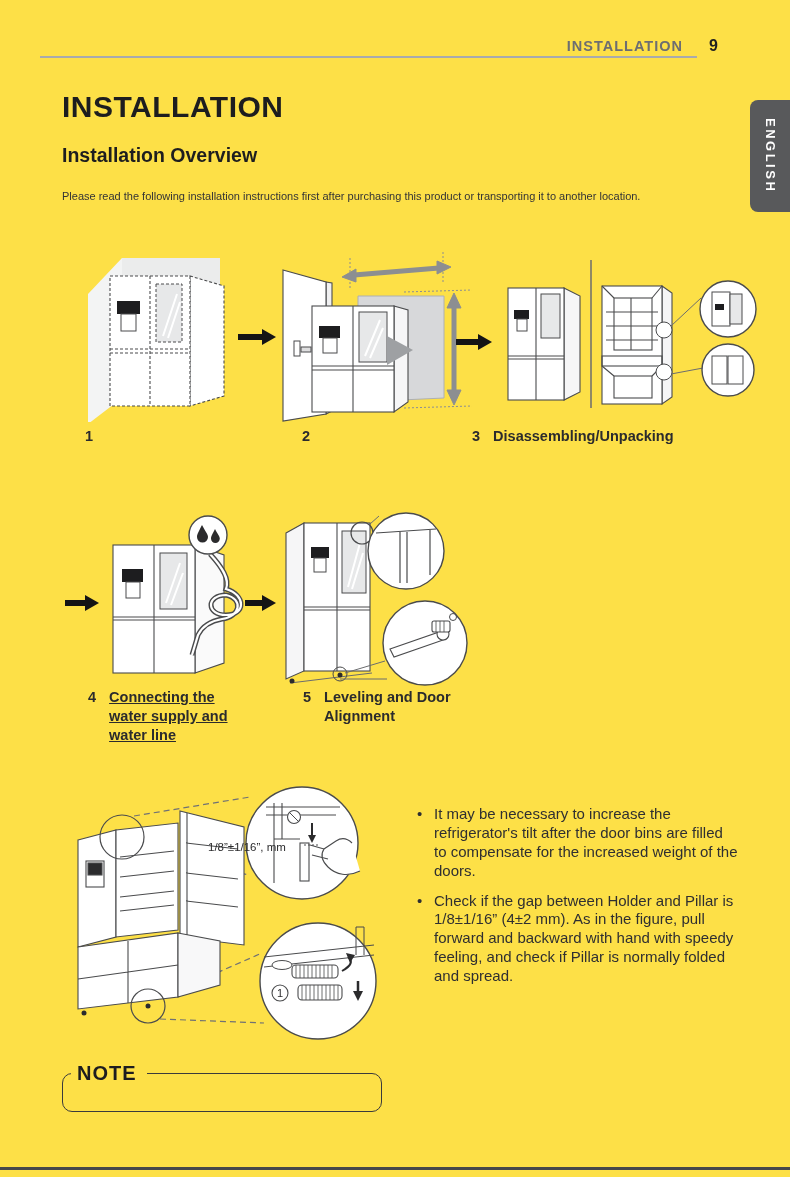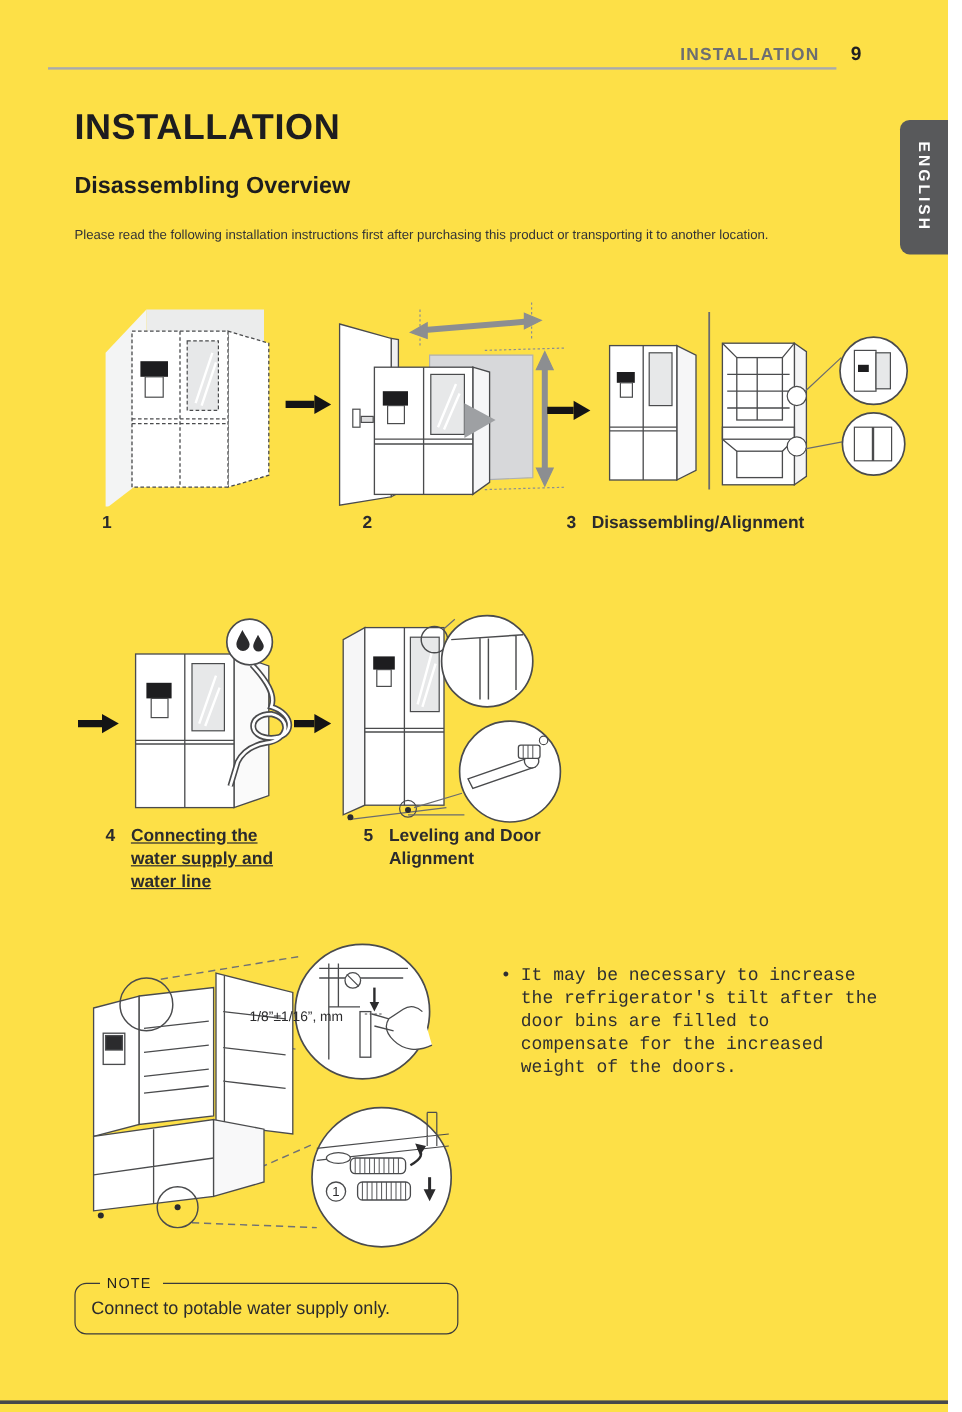--- a/index.html
+++ b/index.html
@@ -25,46 +25,46 @@
   .fig-row2{top:503px;left:40px;}
   .fig-bottom{top:785px;left:60px;}
   
   .caption{position:absolute;display:flex;gap:13px;font-size:14.5px;font-weight:bold;line-height:1.3;color:#2b2b2d;}
   .cap1{top:427px;left:85px;}  .cap1 .cap-text{width:120px;}
   .cap2{top:427px;left:302px;} .cap2 .cap-text{width:144px;}
   .cap3{top:427px;left:472px;}
   .cap4{top:688px;left:88px;}  .cap4 .cap-text{width:128px;text-decoration:underline;}
   .cap5{top:688px;left:303px;} .cap5 .cap-text{width:140px;}
   
-  .bullets{position:absolute;top:805px;left:415px;width:345px;margin:0;padding:0;list-style:none;font-family:Liberation Mono, monospace;}
+  .bullets{position:absolute;top:805px;left:415px;width:345px;margin:0;padding:0;list-style:none;}
   .bullets li{position:relative;padding-left:19px;margin-bottom:11px;font-size:15px;line-height:1.26;color:#2f2f31;width:305px;}
   .bullets li::before{content:"•";position:absolute;left:2px;top:0;font-size:15px;color:#2f2f31;}
   
   .note{position:absolute;top:1062px;left:62px;width:318px;height:48px;margin:0;
     border:1.6px solid #3a3a3c;border-radius:10px;padding:0;}
-  .note legend{margin-left:20px;padding:0 10px 0 6px;font-size:12px;font-weight:normal;letter-spacing:1px;color:#1d1d1f;}
+  .note legend{margin-left:8px;padding:0 10px 0 6px;font-size:20px;font-weight:bold;letter-spacing:1px;color:#1d1d1f;}
   .note .note-text{display:block;padding:6px 0 0 13px;font-size:15px;color:#2b2b2d;}
   .footer-rule{position:absolute;top:1167px;left:0;width:802px;height:3px;background:#47484a;}
   svg text{font-family:"Liberation Sans", sans-serif;}
 </style>
 </head>
 <body>
 
 <div class="page">
 
   <div class="hdr-section">INSTALLATION</div>
   <div class="hdr-page">9</div>
   <div class="hdr-rule"></div>
 
   <div class="lang-tab">
     <span>ENGLISH</span>
   </div>
 
   <div class="title">INSTALLATION</div>
-  <div class="subtitle">Disassembling Overview</div>
+  <div class="subtitle">Installation Overview</div>
   <div class="intro">Please read the following installation instructions first after purchasing this product or transporting it to another location.</div>
 
   <svg class="fig fig-row1" width="740" height="176" viewBox="0 0 740 176">
 
     <g>
       <polygon points="62,12 160,12 160,142 62,152" fill="#ebecec"></polygon>
       <polygon points="28,48 62,12 62,152 28,178" fill="#f3f4f4"></polygon>
       <g stroke="#4a4b4d" stroke-width="1.1" fill="#ffffff" stroke-dasharray="3,2">
         <polygon points="130,30 164,40 164,150 130,160"></polygon>
         <rect x="50" y="30" width="80" height="130"></rect>
@@ -169,21 +169,21 @@
   </svg>
 
   <div class="caption cap1">
     <span class="cap-num">1</span>
   </div>
   <div class="caption cap2">
     <span class="cap-num">2</span>
   </div>
   <div class="caption cap3">
     <span class="cap-num">3</span>
-    <span class="cap-text">Disassembling/Alignment</span>
+    <span class="cap-text">Disassembling/Unpacking</span>
   </div>
 
   <svg class="fig fig-row2" width="430" height="186" viewBox="0 0 430 186">
     <g>
       <line x1="25" y1="100" x2="45" y2="100" stroke="#141415" stroke-width="6"></line>
       <polygon points="45,92 59,100 45,108" fill="#141415"></polygon>
     </g>
 
     <g>
       <g stroke="#4a4b4d" stroke-width="1.1" fill="#ffffff">
@@ -301,21 +301,21 @@
       <text x="220" y="212" font-size="11" text-anchor="middle" fill="#2b2b2d">1</text>
       <line x1="298" y1="196" x2="298" y2="208" stroke="#2b2b2d" stroke-width="2.5"></line>
       <polygon points="293,206 298,216 303,206" fill="#2b2b2d"></polygon>
       <path d="M282,186 q14,-8 6,-14" stroke="#2b2b2d" stroke-width="2" fill="none"></path>
       <polygon points="286,168 295,170 290,178" fill="#2b2b2d"></polygon>
     </g>
   </svg>
 
   <ul class="bullets">
     <li>It may be necessary to increase the refrigerator's tilt after the door bins are filled to compensate for the increased weight of the doors.</li>
+    <li>Check if the gap between Holder and Pillar is 1/8±1/16” (4±2 mm). As in the figure, pull forward and backward with hand with speedy feeling, and check if Pillar is normally folded and spread.</li>
   </ul>
 
   <fieldset class="note">
     <legend>NOTE</legend>
-    <span class="note-text">Connect to potable water supply only.</span>
   </fieldset>
 
   <div class="footer-rule"></div>
 </div>
 
 </body></html>

